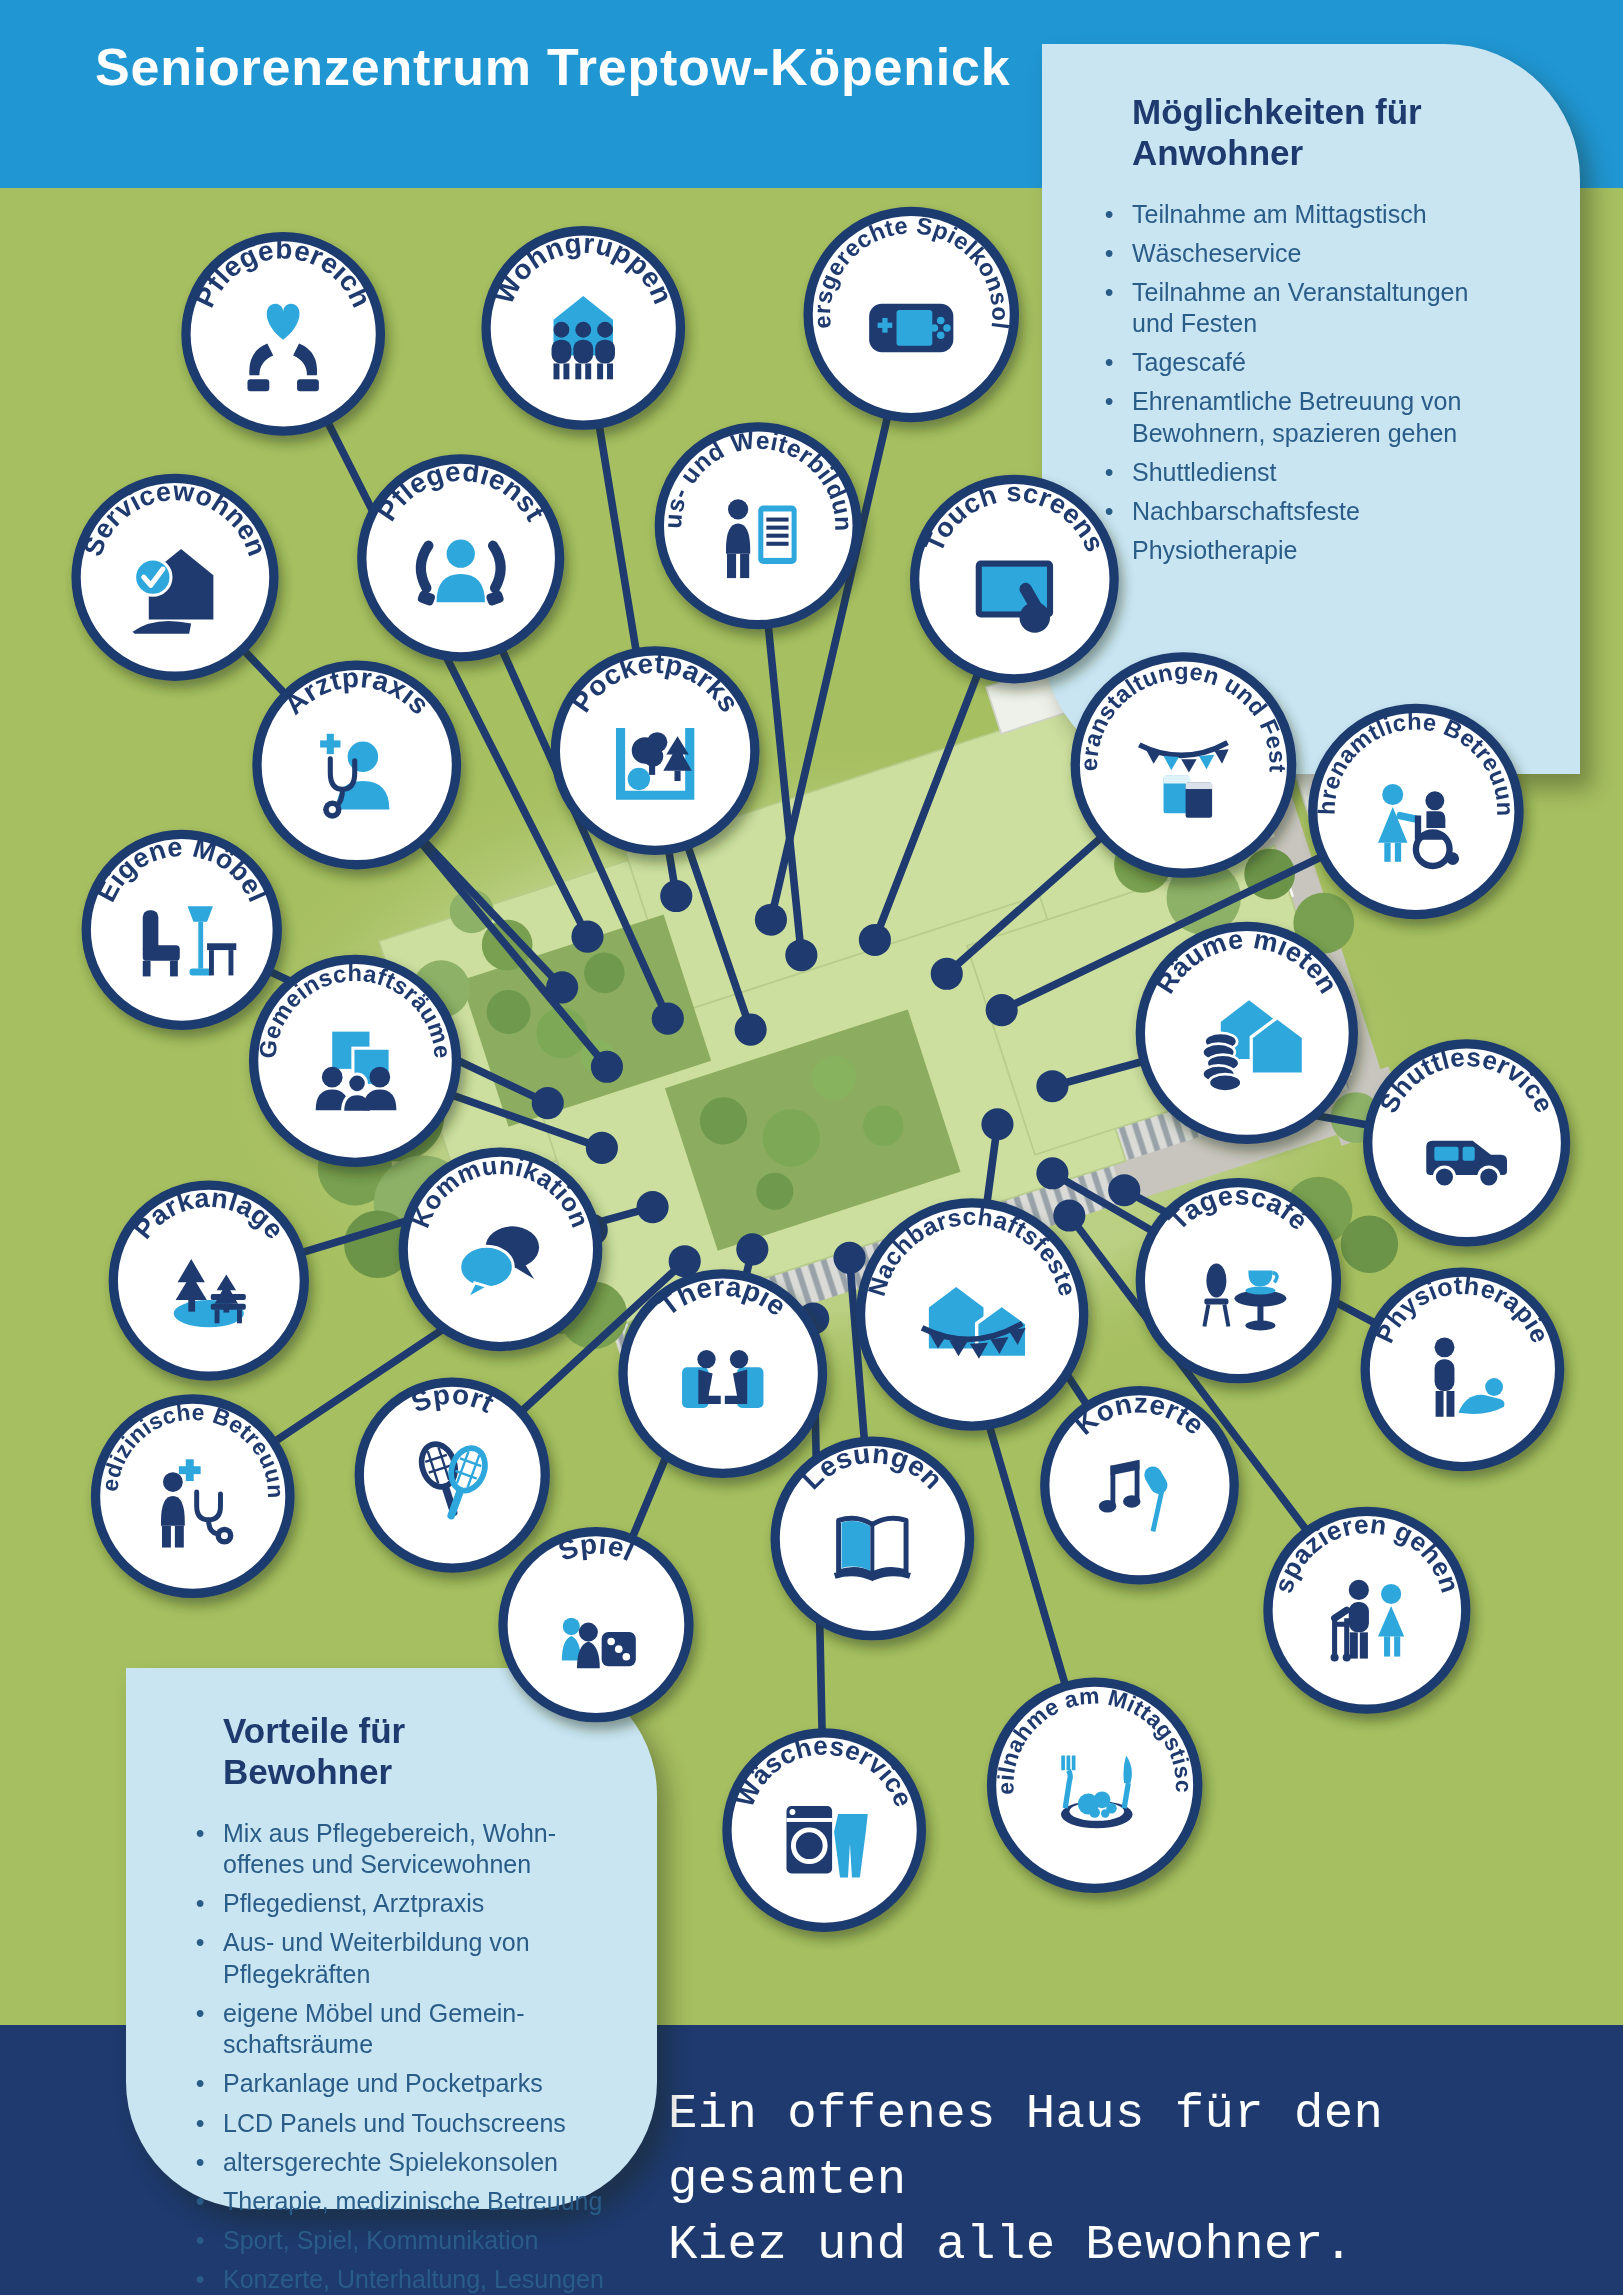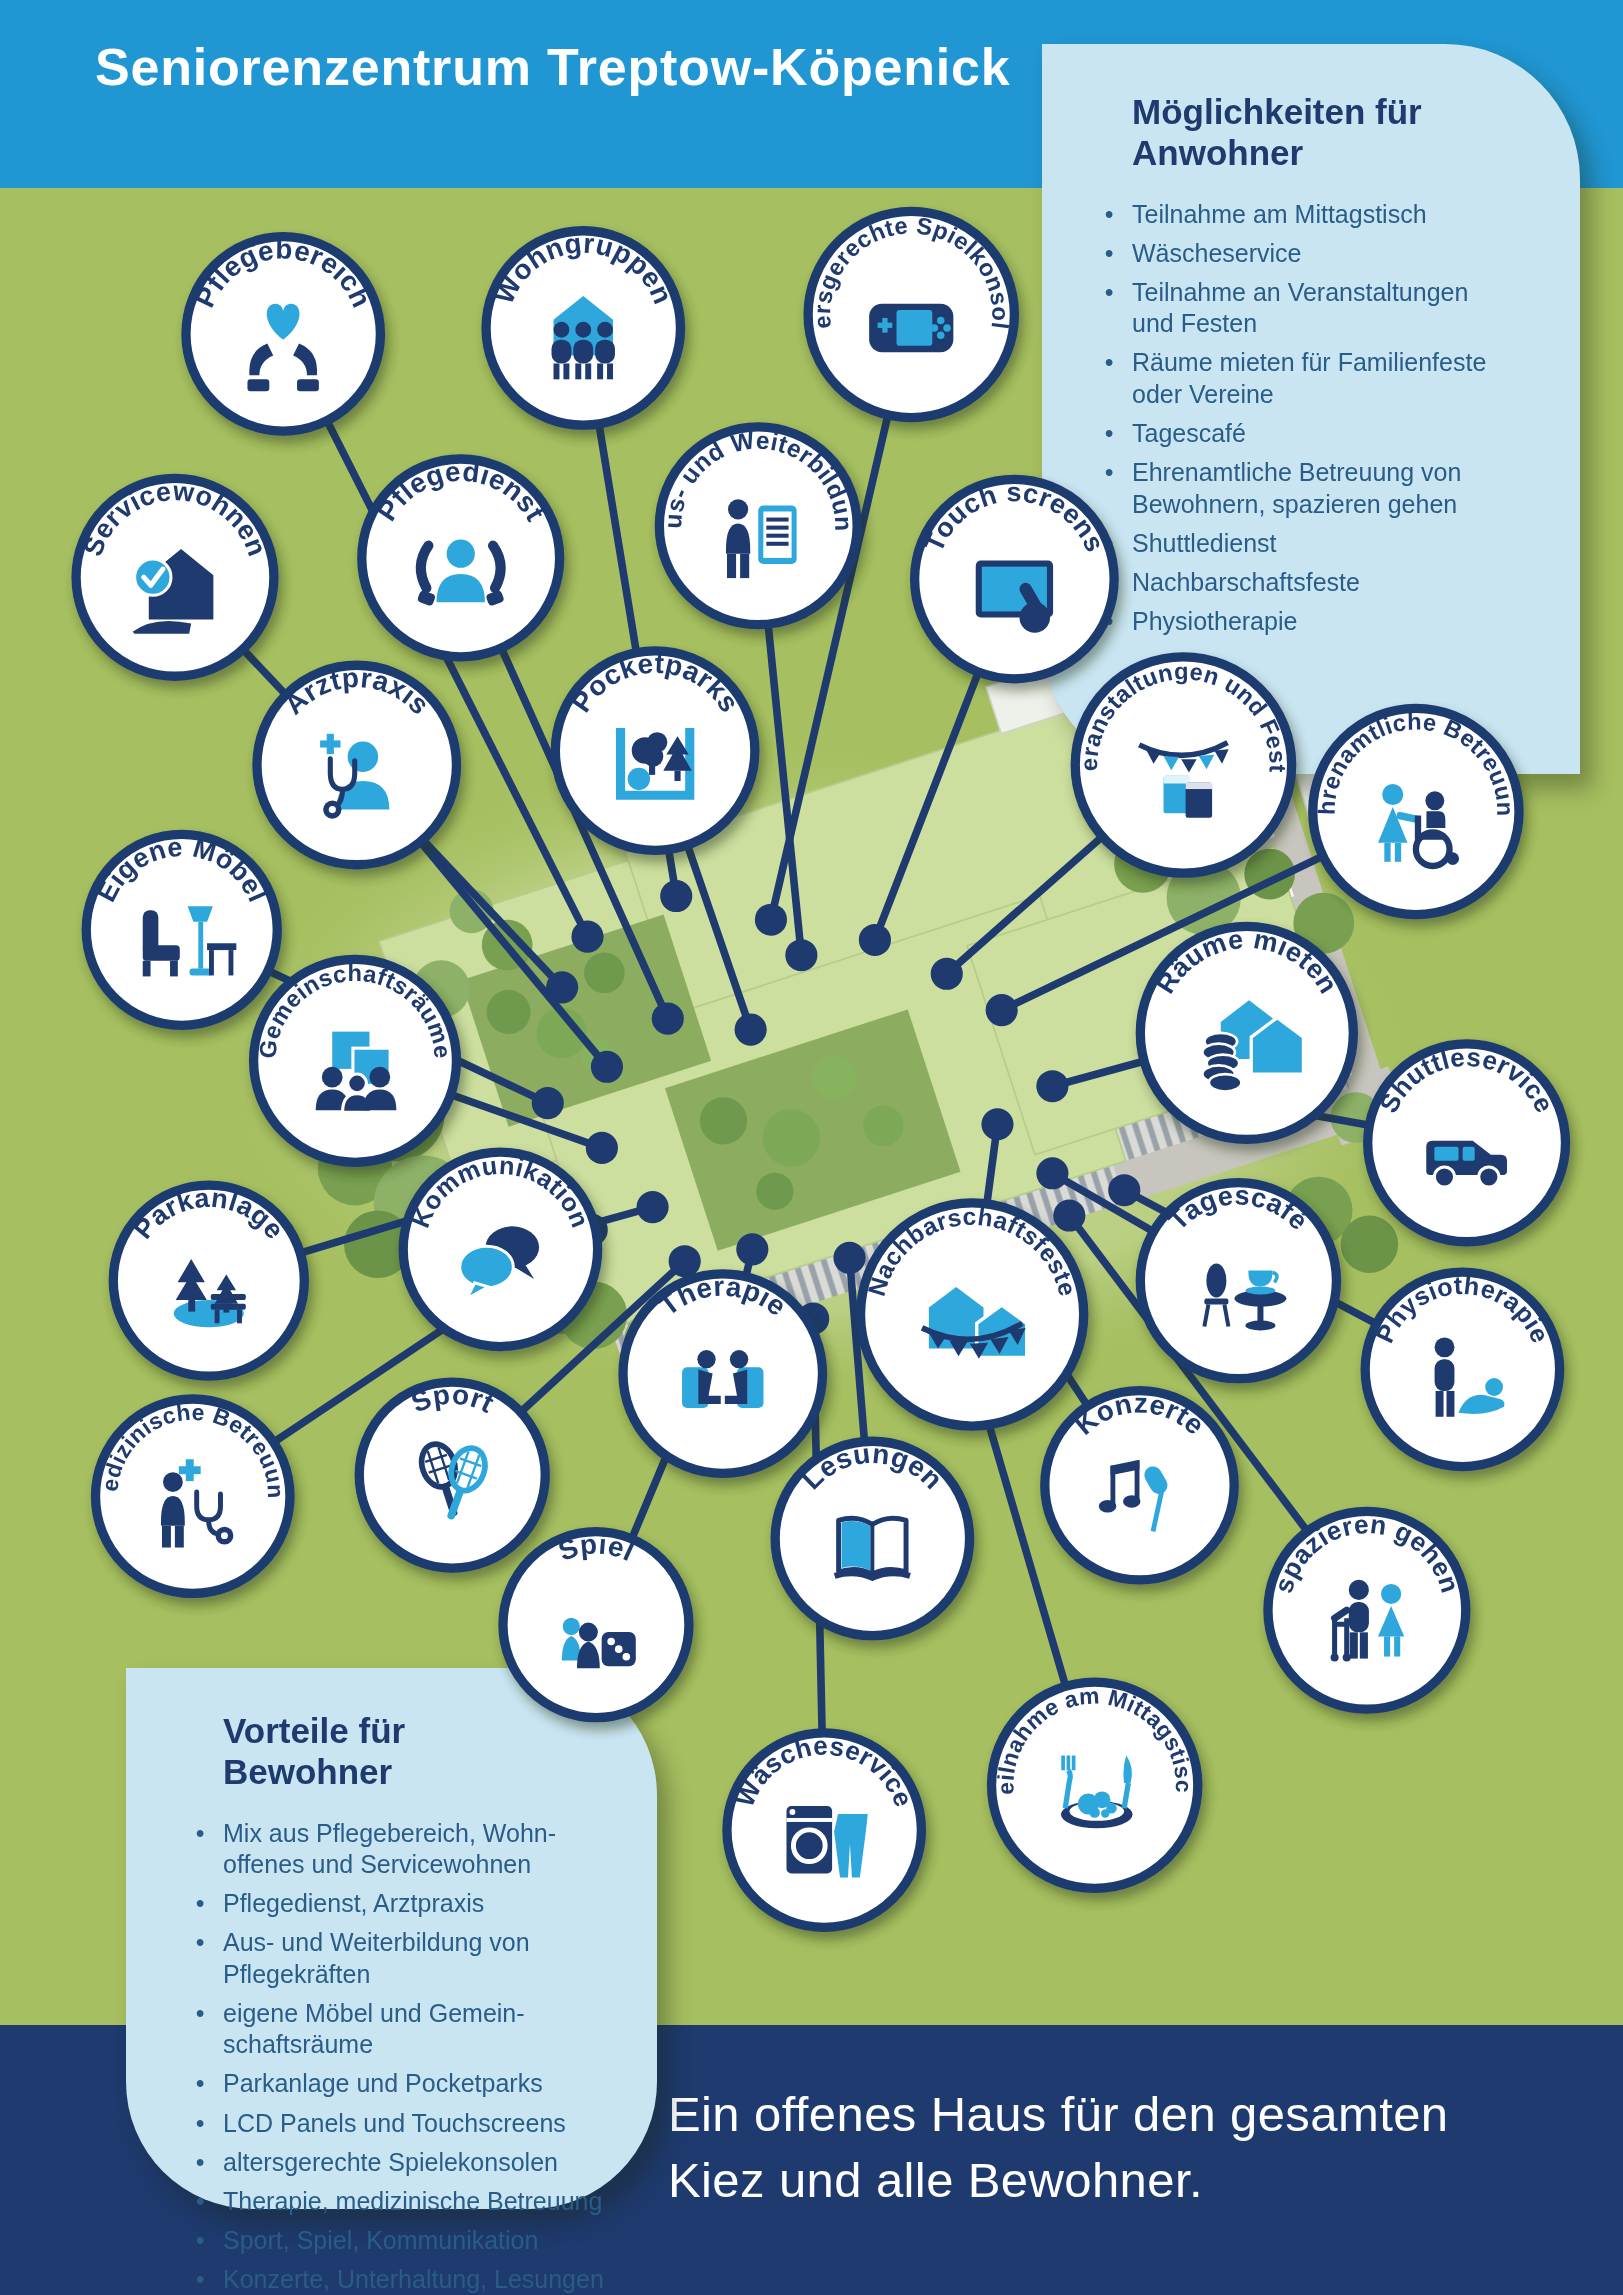--- a/index.html
+++ b/index.html
@@ -12,21 +12,21 @@
   }
   html,body{margin:0;padding:0;background:#fff;}
   .poster{
     position:relative;width:1623px;height:2295px;overflow:hidden;
     background:var(--green);
     font-family:"Liberation Sans",sans-serif;
   }
   .topbar{position:absolute;left:0;top:0;width:1623px;height:188px;background:var(--azure);z-index:1;}
   .topbar h1{margin:0;padding:39px 0 0 95px;font-size:52px;line-height:1.1;color:#ffffff;font-weight:bold;letter-spacing:0.8px;}
   .bottombar{position:absolute;left:0;top:2025px;width:1623px;height:271px;background:var(--navy);z-index:1;}
-  .slogan{margin:0;padding:57px 0 0 668px;font-size:49px;line-height:1.34;color:#ffffff;font-weight:400;letter-spacing:0.4px;}
+  .slogan{margin:0;padding:57px 0 0 668px;font-size:49px;line-height:1.34;color:#ffffff;font-weight:400;letter-spacing:0.4px;font-family:Liberation Mono, monospace;}
   .aerial{position:absolute;left:0;top:0;z-index:2;}
   .panel{position:absolute;background:var(--panelbg);z-index:3;box-sizing:border-box;
          box-shadow:12px 15px 22px rgba(25,35,15,0.35);}
   .panel-tr{left:1042px;top:44px;width:538px;height:730px;border-radius:0 135px 0 135px;padding:47px 39px 0 61px;}
   .panel-bl{left:79px;top:1668px;width:531px;height:541px;border-radius:0 127px 127px 127px;padding:42px 30px 0 68px;margin-left:47px;}
   .panel h2{margin:0 0 25px 29px;font-size:35px;line-height:1.18;color:var(--navy);font-weight:bold;max-width:338px;}
   .panel ul{list-style:none;margin:0;padding:0;}
   .panel li{position:relative;padding-left:29px;margin-bottom:7.6px;font-size:25px;line-height:1.26;
             color:var(--bullet);white-space:pre-line;}
   .panel li::before{content:"\2022";position:absolute;left:1.7px;top:0;color:var(--bullet);}
@@ -123,22 +123,20 @@
     </g>
   </svg>
 
   <section class="panel panel-tr">
     <h2>Möglichkeiten für Anwohner</h2>
     <ul id="list-anwohner">
         <li>Teilnahme am Mittagstisch</li>
         <li>Wäscheservice</li>
         <li>Teilnahme an Veranstaltungen
 und Festen</li>
-        <li>Räume mieten für Familienfeste
-oder Vereine</li>
         <li>Tagescafé</li>
         <li>Ehrenamtliche Betreuung von
 Bewohnern, spazieren gehen</li>
         <li>Shuttledienst</li>
         <li>Nachbarschaftsfeste</li>
         <li>Physiotherapie</li>
       </ul>
   </section>
 
   <section class="panel panel-bl">

